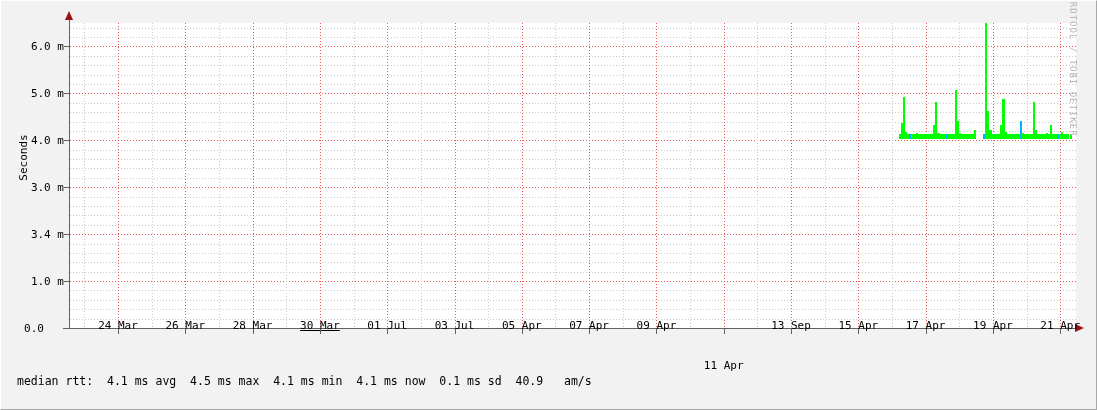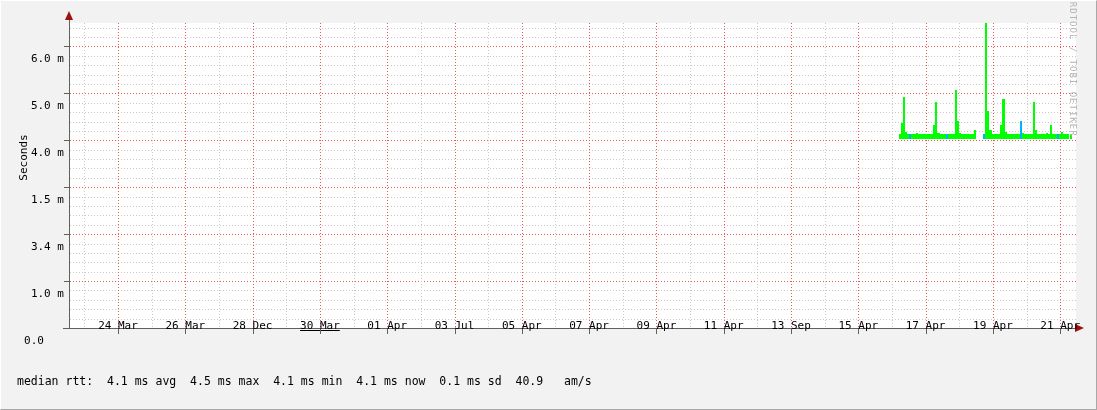--- a/index.html
+++ b/index.html
@@ -53,21 +53,21 @@
 
   
   .ylab{
     position:absolute;right:0;
     width:60px;text-align:right;
     font-size:11px;color:#000;white-space:pre;
     transform:translateY(-6px);
   }
   .ytick{position:absolute;left:63px;width:6px;height:1px;background:#606060;}
 
-  #ylabels{position:absolute;left:0;top:12px;width:63px;height:336px;}
+  #ylabels{position:absolute;left:0;top:0;width:63px;height:336px;}
 
   #yaxis-title{
     position:absolute;
     left:-38px;top:150px;
     width:120px;text-align:center;
     font-size:11px;color:#000;
     transform:rotate(-90deg);
     transform-origin:center center;
   }
 
@@ -296,38 +296,38 @@
 
   <div class="axis-line" id="yaxis"></div>
   <div class="axis-line" id="xaxis"></div>
   <div class="arrow" id="yarrow"></div>
   <div class="arrow" id="xarrow"></div>
 
   <div id="ylabels">
       <div class="ylab" style="top: 45.4615px;">6.0 m</div>
       <div class="ylab" style="top: 92.3846px;">5.0 m</div>
       <div class="ylab" style="top: 139.308px;">4.0 m</div>
-      <div class="ylab" style="top: 186.231px;">1.5 m</div>
+      <div class="ylab" style="top: 186.231px;">3.0 m</div>
       <div class="ylab" style="top: 233.154px;">3.4 m</div>
       <div class="ylab" style="top: 280.077px;">1.0 m</div>
       <div class="ylab" style="top: 327px; text-align: center;">0.0</div>
     </div>
   <div id="yaxis-title">Seconds</div>
 
   <div id="xlabels">
       <div class="xlab" style="left: 117px;">24 Mar</div>
       <div class="xlab" style="left: 184.3px;">26 Mar</div>
-      <div class="xlab" style="left: 251.6px;">28 Dec</div>
+      <div class="xlab" style="left: 251.6px;">28 Mar</div>
       <div class="xlab" style="left: 318.9px; text-decoration: underline;">30 Mar</div>
-      <div class="xlab" style="left: 386.2px;">01 Apr</div>
+      <div class="xlab" style="left: 386.2px;">01 Jul</div>
       <div class="xlab" style="left: 453.5px;">03 Jul</div>
       <div class="xlab" style="left: 520.8px;">05 Apr</div>
       <div class="xlab" style="left: 588.1px;">07 Apr</div>
       <div class="xlab" style="left: 655.4px;">09 Apr</div>
-      <div class="xlab" style="left: 722.7px;">11 Apr</div>
+      <div class="xlab" style="left: 722.7px; margin-top: 40px;">11 Apr</div>
       <div class="xlab" style="left: 790px;">13 Sep</div>
       <div class="xlab" style="left: 857.3px;">15 Apr</div>
       <div class="xlab" style="left: 924.6px;">17 Apr</div>
       <div class="xlab" style="left: 991.9px;">19 Apr</div>
       <div class="xlab" style="left: 1059.2px;">21 Apr</div>
     </div>
 
   <div id="stats">
     <span class="stat-row">median rtt:  4.1 ms avg  4.5 ms max  4.1 ms min  4.1 ms now  0.1 ms sd  40.9   am/s</span>
     

